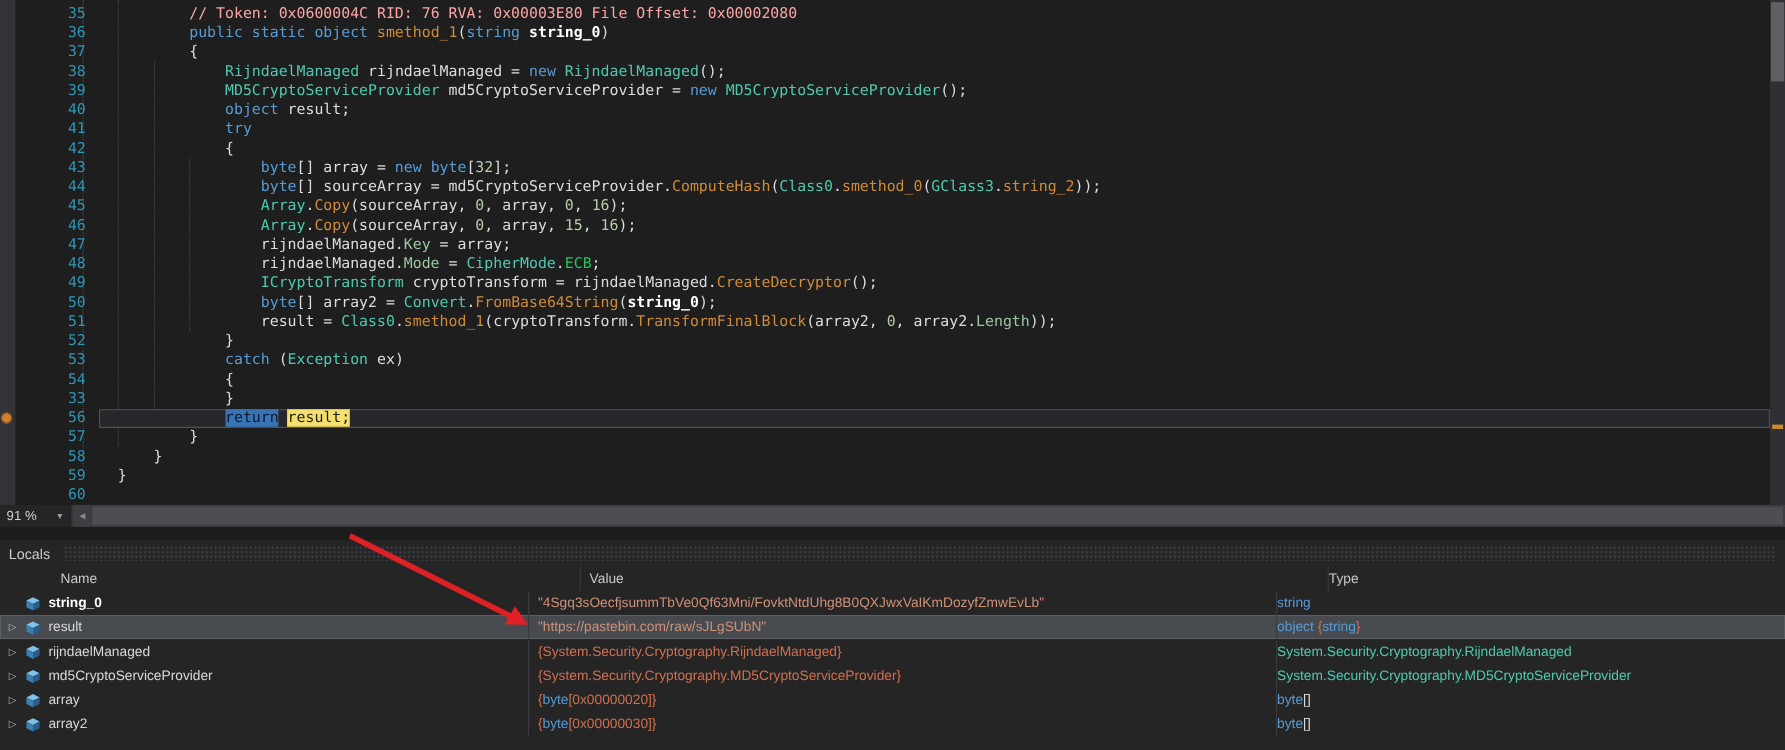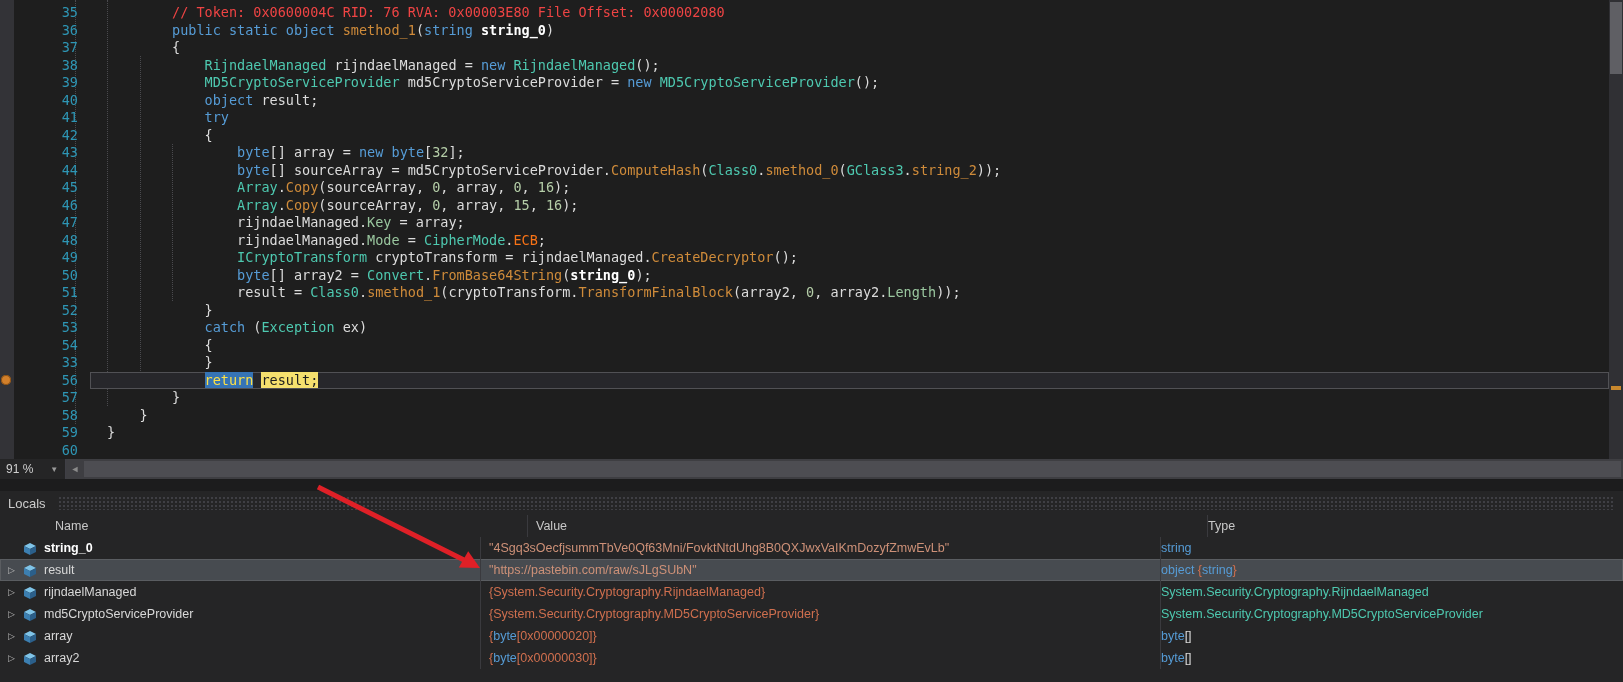--- a/index.html
+++ b/index.html
@@ -14,30 +14,30 @@
                background:#d2802b;box-shadow:inset 0 0 0 1px #8a5115;z-index:5;}
   .guide{position:absolute;width:0;border-left:1px dotted #4a4a4e;z-index:1;}
   .code-lines{position:absolute;left:0;top:4px;right:14px;z-index:2;}
   .code-line{display:flex;height:17.5px;line-height:17.5px;
              font-family:"DejaVu Sans Mono","Liberation Mono",monospace;font-size:13.5px;}
   .ln{flex:none;width:58px;box-sizing:border-box;padding-left:14px;padding-right:12px;
       text-align:right;color:#2e96b5;margin-left:32px;}
   .lc{flex:1;white-space:pre;padding-left:17px;color:#dcdcdc;}
   .code-line.current .lc{background:#27272b;box-shadow:inset 0 0 0 1px #515155;}
 
-  .tk-cm{color:#ef4444}
+  .tk-cm{color:#fca5a5}
   .tk-kw{color:#569cd6}
   .tk-ty{color:#4ec9b0}
   .tk-me{color:#cf8b3a}
   .tk-pr{color:#9ac79f}
-  .tk-en{color:#f97316}
+  .tk-en{color:#22c55e}
   .tk-nu{color:#b5cea8}
   .tk-pl{color:#dcdcdc}
   .tk-pa{color:#ffffff;font-weight:bold}
-  .tk-ret{color:#fde047;background:#3674b5;}
+  .tk-ret{color:#0f172a;background:#3674b5;}
   .tk-cur{color:#1e1e1e;background:#f5e06e;}
   .tk-str{color:#ce9178}
   .tk-obj{color:#cf6f4e}
   .tk-obr{color:#cf6f4e}
 
   .vscroll{position:absolute;right:0;top:0;width:14px;height:459px;background:#303034;z-index:4;}
   .vthumb{position:absolute;left:1px;right:1px;top:2px;height:72px;background:#5f5f64;}
   .vmark{position:absolute;left:2px;right:2px;top:386px;height:4px;background:#c8882d;}
 
   .editor-bottom{position:absolute;left:0;top:459px;width:1623px;height:20px;display:flex;

